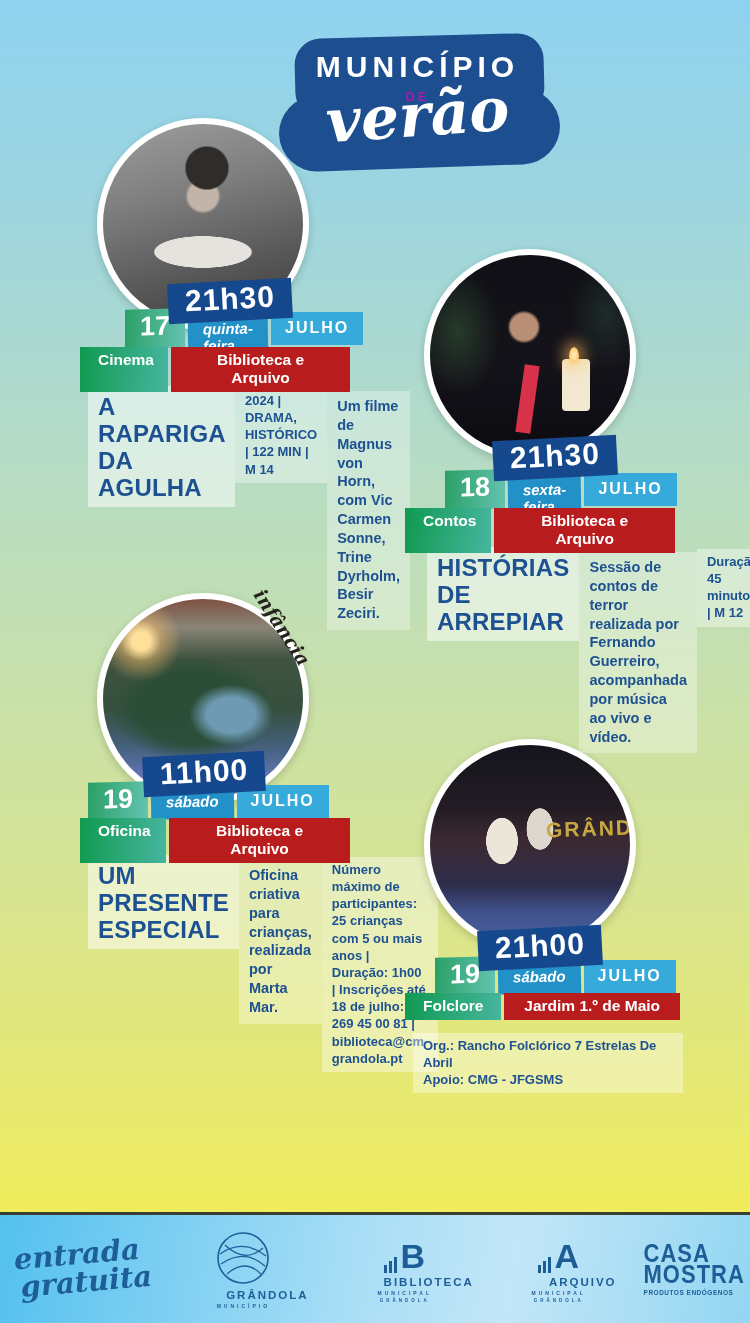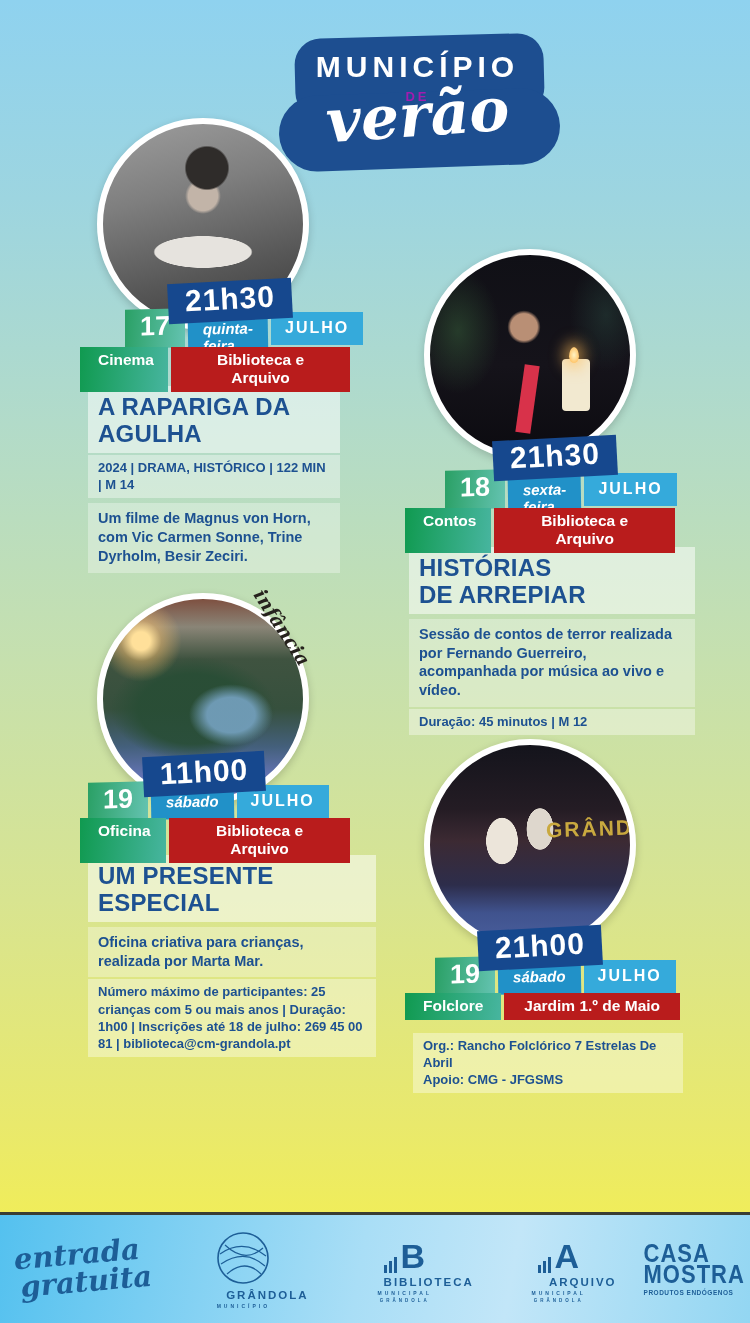--- a/index.html
+++ b/index.html
@@ -94,23 +94,23 @@
   .cat-row { position:absolute; display:flex; gap:3px; z-index:2; }
   .ev1 .cat-row { left:0; top:229px; }
   .ev2 .cat-row { left:0; top:259px; }
   .ev3 .cat-row { left:0; top:225px; }
   .ev4 .cat-row { left:0; top:254px; }
   .category { background:linear-gradient(95deg,#109a50,#47b59f); color:#fff;
     font-weight:700; font-size:15.5px; padding:4px 18px 1px; text-align:center; min-width:86px; }
   .location { background:#b91c1c; color:#fff; font-weight:700; font-size:15.5px;
     padding:4px 20px 5px; text-align:center; }
 
-  .text-stack { position:absolute; display:flex; flex-direction:column; align-items:flex-start; }
+  .text-stack { position:absolute; display:flex; flex-direction:row; align-items:flex-start; }
   .ev1 .text-stack { left:8px; top:268px; width:252px; }
-  .ev2 .text-stack { left:4px; top:298px; width:286px; }
+  .ev2 .text-stack { left:22px; top:298px; width:286px; }
   .ev3 .text-stack { left:8px; top:262px; width:288px; }
   .ev4 .text-stack { left:8px; top:292px; width:270px; }
 
   .title { background:rgba(255,255,255,.52); color:#1d5191; font-weight:800;
     font-size:24px; line-height:1.12; letter-spacing:.2px; padding:8px 10px 5px; width:100%; }
   .title .tl { display:block; }
   .title .tl:empty { display:none; }
   .meta { background:rgba(255,255,255,.38); color:#1d5191; font-weight:700;
     font-size:13px; line-height:1.32; padding:4px 10px 5px; margin-top:2px;
     white-space:pre-line; width:100%; }

